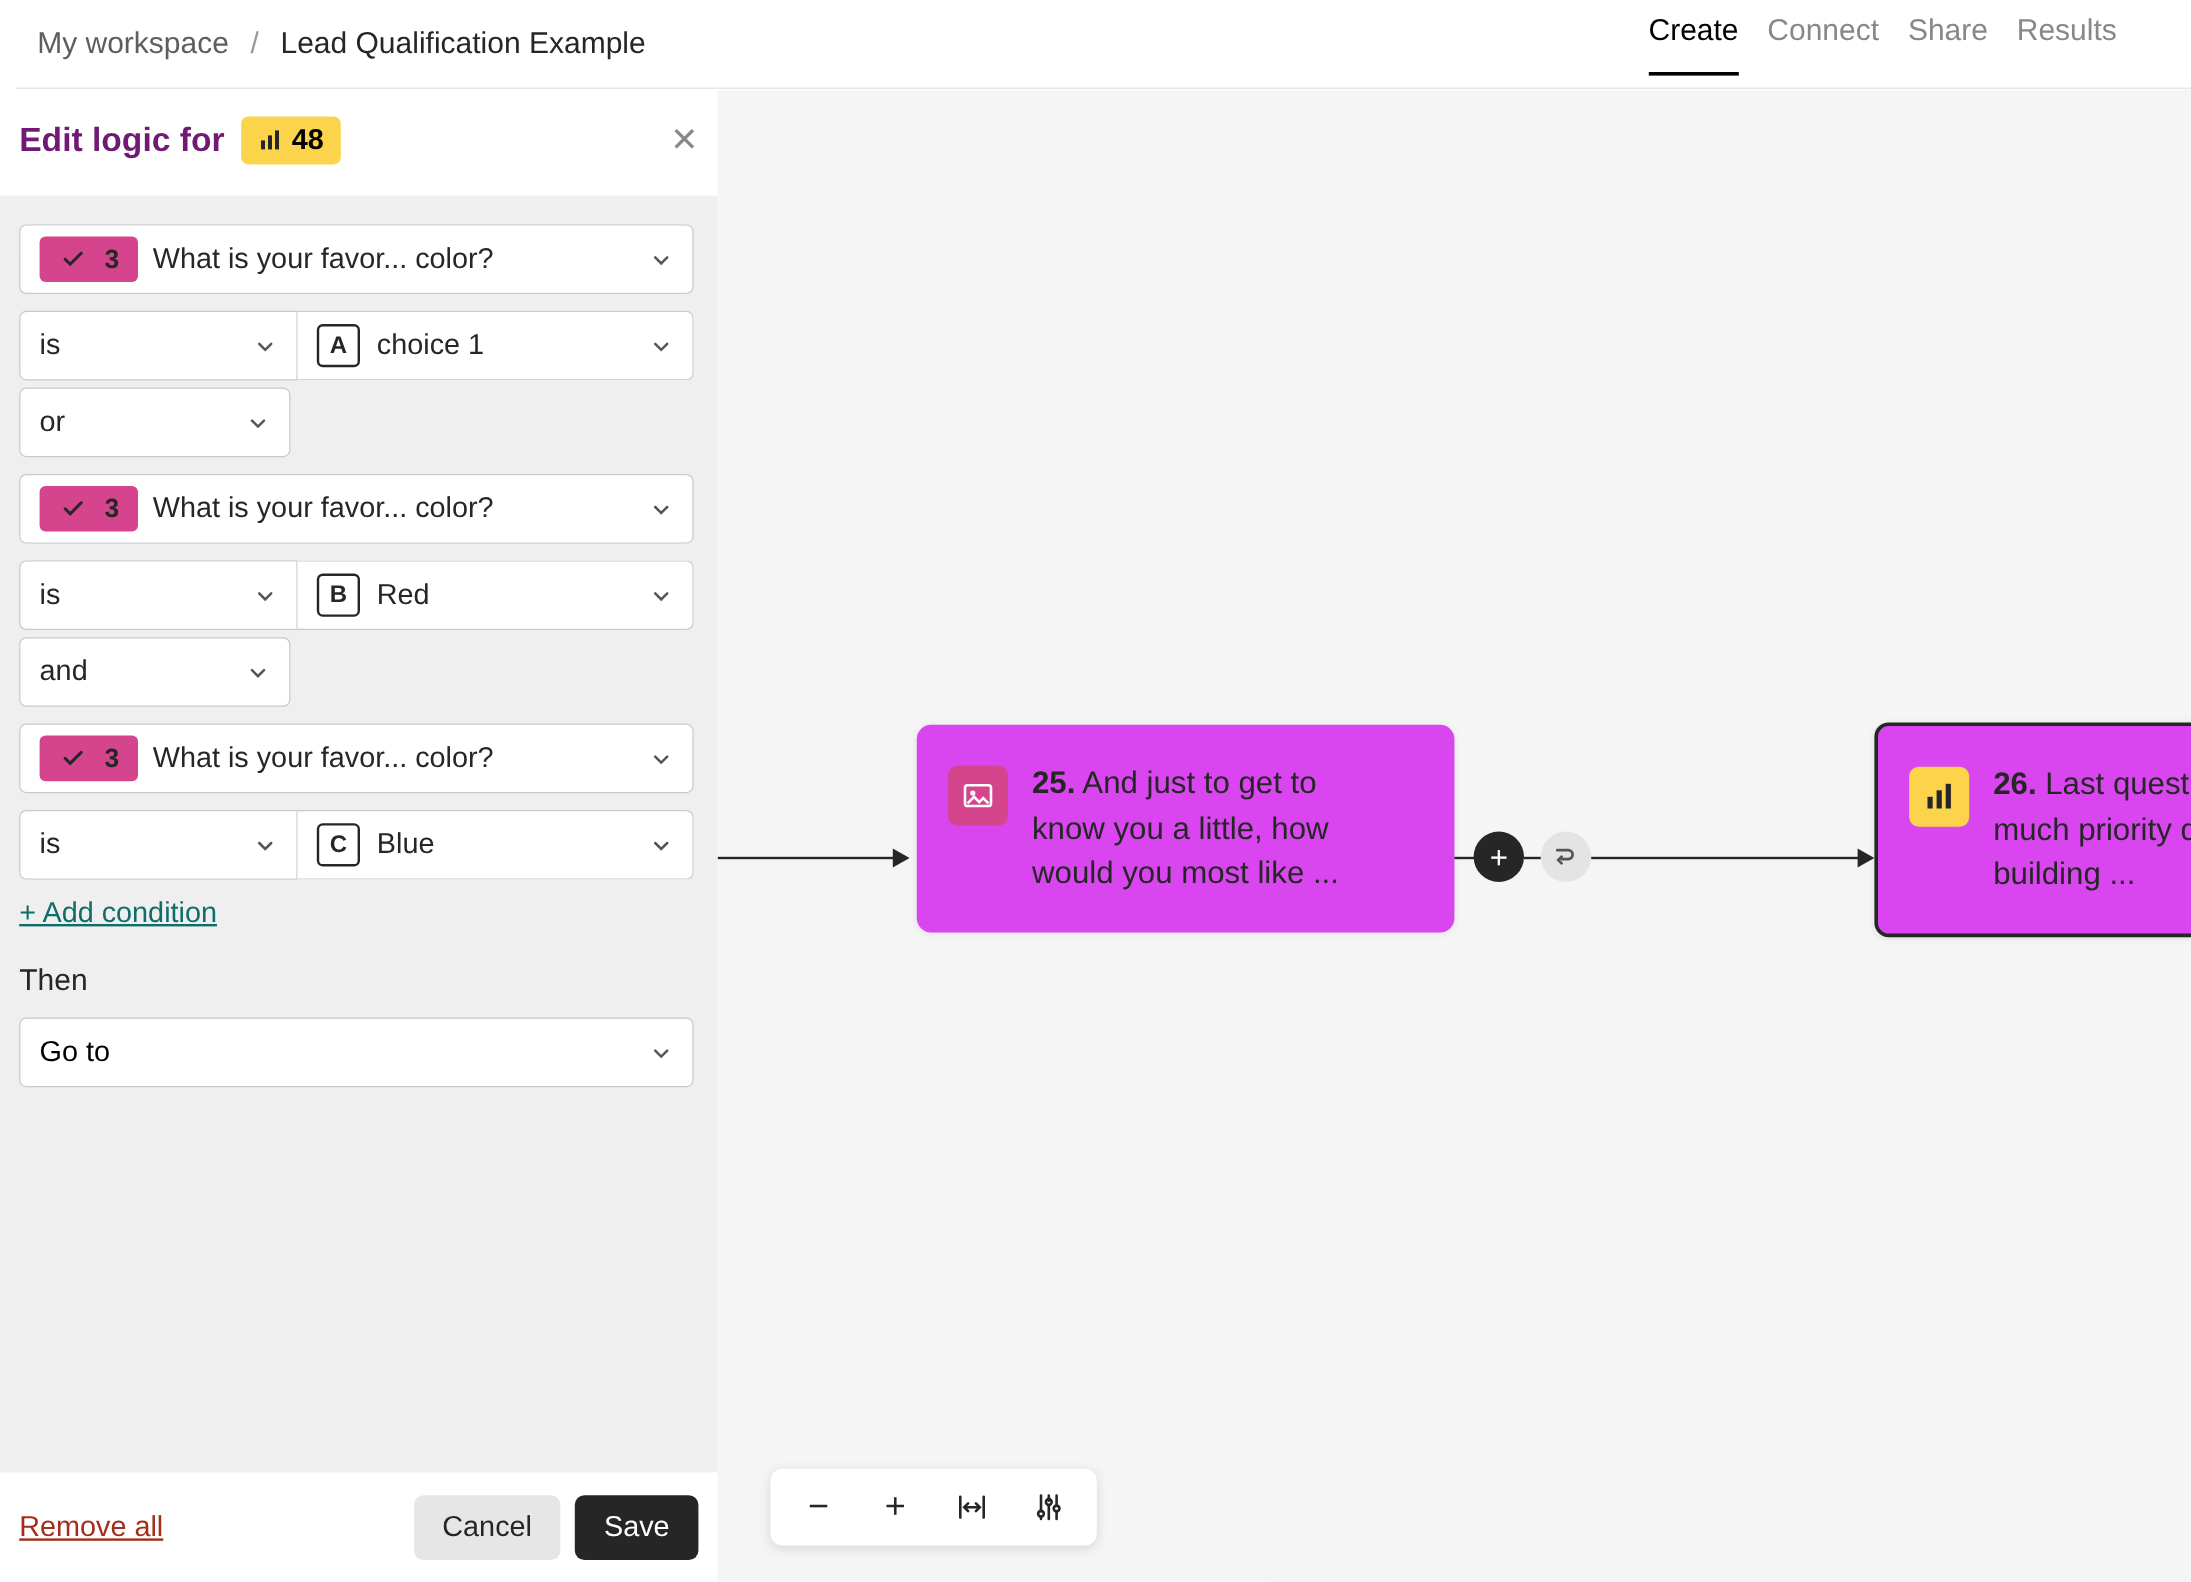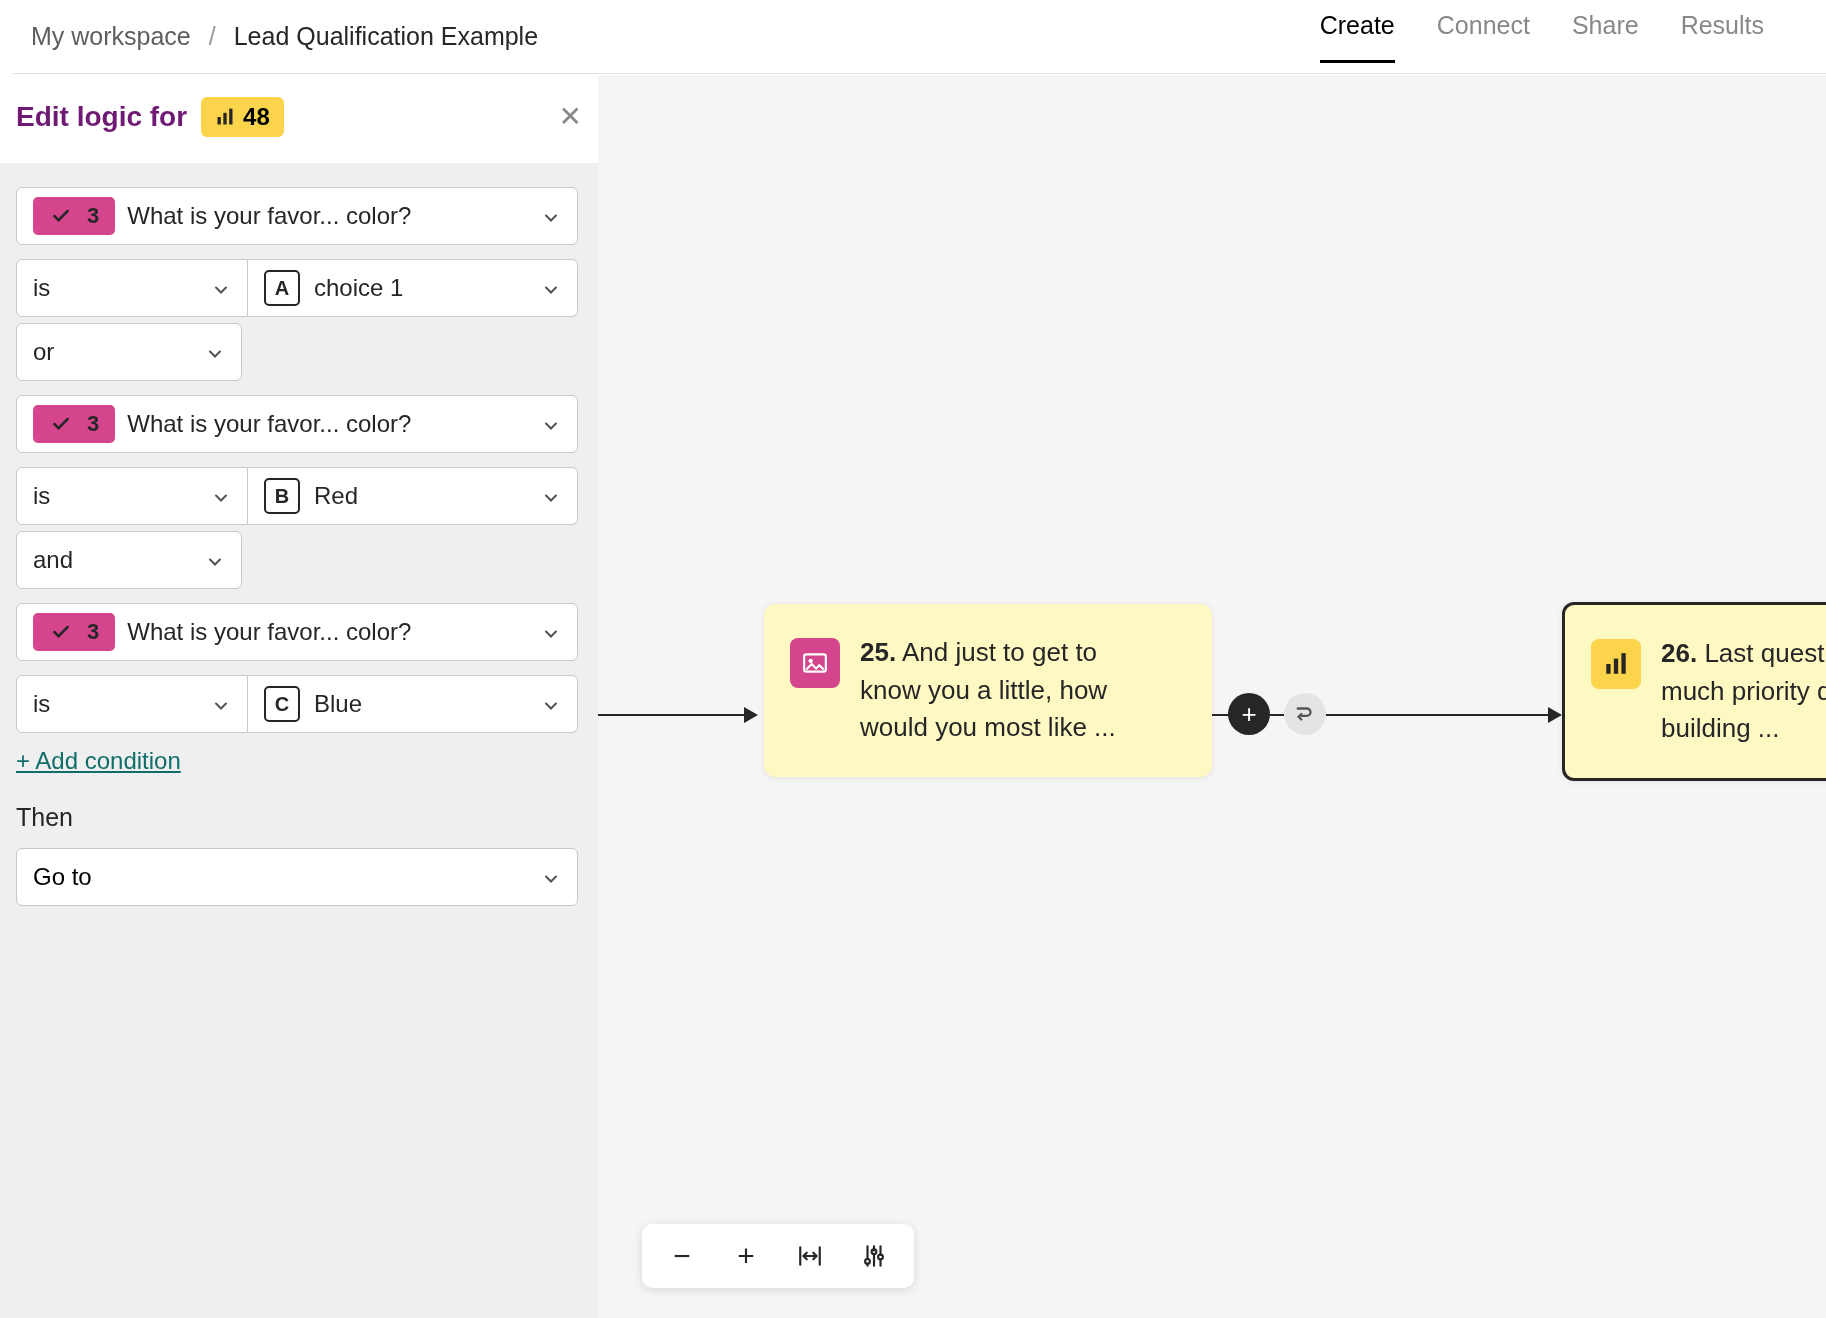--- a/index.html
+++ b/index.html
@@ -3,21 +3,21 @@
 <meta charset="utf-8">
 <style>
 * { box-sizing: border-box; margin: 0; padding: 0; font-family: -apple-system, BlinkMacSystemFont, "Segoe UI", Helvetica, Arial, sans-serif; }
 body { width: 1826px; height: 1318px; background: #fff; overflow: hidden; position: relative; }
 
 
 .header { height: 74px; border-bottom: 1px solid #e0e0e0; display: flex; align-items: center; padding: 0 18px; justify-content: space-between; margin-left: 13px; }
 .breadcrumb { display: flex; align-items: center; gap: 18px; font-size: 25px; color: #5e5e5e; }
 .breadcrumb .sep { color: #999; }
 .breadcrumb .current { color: #262627; }
-.tabs { display: flex; gap: 42px; font-size: 25px; color: #888; margin-right: 44px; text-align: right; }
+.tabs { display: flex; gap: 24px; font-size: 25px; color: #888; margin-right: 44px; text-align: right; }
 .tabs .tab { padding-bottom: 20px; cursor: pointer; }
 .tabs .tab.active { color: #000; font-weight: 500; border-bottom: 3px solid #000; }
 
 
 .sidebar { position: absolute; top: 75px; left: 0; width: 598px; bottom: 0; background: #fff; display: flex; flex-direction: column; }
 .sidebar-head { display: flex; align-items: center; justify-content: space-between; padding: 22px 16px 26px 16px; }
 .sidebar-head-left { display: flex; align-items: center; gap: 14px; }
 .sidebar-title { font-size: 28px; font-weight: 600; color: #701a75; }
 .badge-yellow { display: inline-flex; align-items: center; gap: 8px; background: #fbd44c; border-radius: 6px; padding: 6px 14px; font-weight: 700; font-size: 24px; }
 .badge-yellow svg { width: 20px; height: 20px; }
@@ -47,21 +47,21 @@
 .go-to-select { background:#fff; border:1px solid #c9c9c9; border-radius:6px; display:flex; align-items:center; height:58px; padding:0 16px; font-size:24px; width: 562px; }
 
 .sidebar-footer { height: 92px; background: #fff; display: flex; align-items: center; padding: 0 16px; gap: 12px; border-top: 1px solid #eee; }
 .remove-all { color: #a42e1b; font-size: 24px; text-decoration: underline; cursor: pointer; margin-right: auto; }
 .btn { height: 54px; padding: 0 24px; border-radius: 8px; font-size: 24px; cursor: pointer; border: none; }
 .btn-cancel { background: #e6e6e6; color: #262627; }
 .btn-save { background: #262627; color: #fff; }
 
 
 .canvas { position: absolute; top: 75px; left: 598px; right: 0; bottom: 0; background: #f5f5f5; overflow: hidden; }
-.card { position: absolute; background: #fef9c3; border-radius: 12px; padding: 30px 26px; display: flex; gap: 20px; align-items: flex-start; box-shadow: 0 1px 6px rgba(0,0,0,0.08); }
+.card { position: absolute; background: #d946ef; border-radius: 12px; padding: 30px 26px; display: flex; gap: 20px; align-items: flex-start; box-shadow: 0 1px 6px rgba(0,0,0,0.08); }
 .card.selected { border: 3px solid #262627; }
 .card-icon { width: 50px; height: 50px; border-radius: 8px; display: flex; align-items: center; justify-content: center; flex-shrink: 0; margin-top: 4px; }
 .card-icon.pink { background: #d5458d; }
 .card-icon.yellow { background: #fbd44c; }
 .card-icon svg { width: 26px; height: 26px; }
 .card-text { font-size: 26px; line-height: 1.45; color: #262627; max-width: 270px; }
 .card-text .num { font-weight: 700; }
 
 .arrow-line { position: absolute; height: 2px; background: #262627; }
 .arrow-head { position: absolute; width: 0; height: 0; border-top: 8px solid transparent; border-bottom: 8px solid transparent; border-left: 14px solid #262627; }
@@ -214,20 +214,25 @@
 
     <div class="then-label">Then</div>
     <div class="go-to-select">
       <span>Go to</span>
       <span class="chev" style="margin-left:auto;"><svg viewBox="0 0 24 24">
             <path d="M6 9l6 6 6-6" stroke="#555" stroke-width="2.5" fill="none" stroke-linecap="round"></path>
           </svg></span>
     </div>
   </div>
 
+  <div class="sidebar-footer">
+    <a class="remove-all">Remove all</a>
+    <button class="btn btn-cancel">Cancel</button>
+    <button class="btn btn-save">Save</button>
+  </div>
 </div>
 
 <div class="canvas">
 
   <div class="arrow-line" style="top:639px; left:0; width:148px;"></div>
   <div class="arrow-head" style="top:632px; left:146px;"></div>
 
   <div class="card" style="top:529px; left:166px; width:448px;">
     <div class="card-icon pink">
       <svg viewBox="0 0 24 24">

